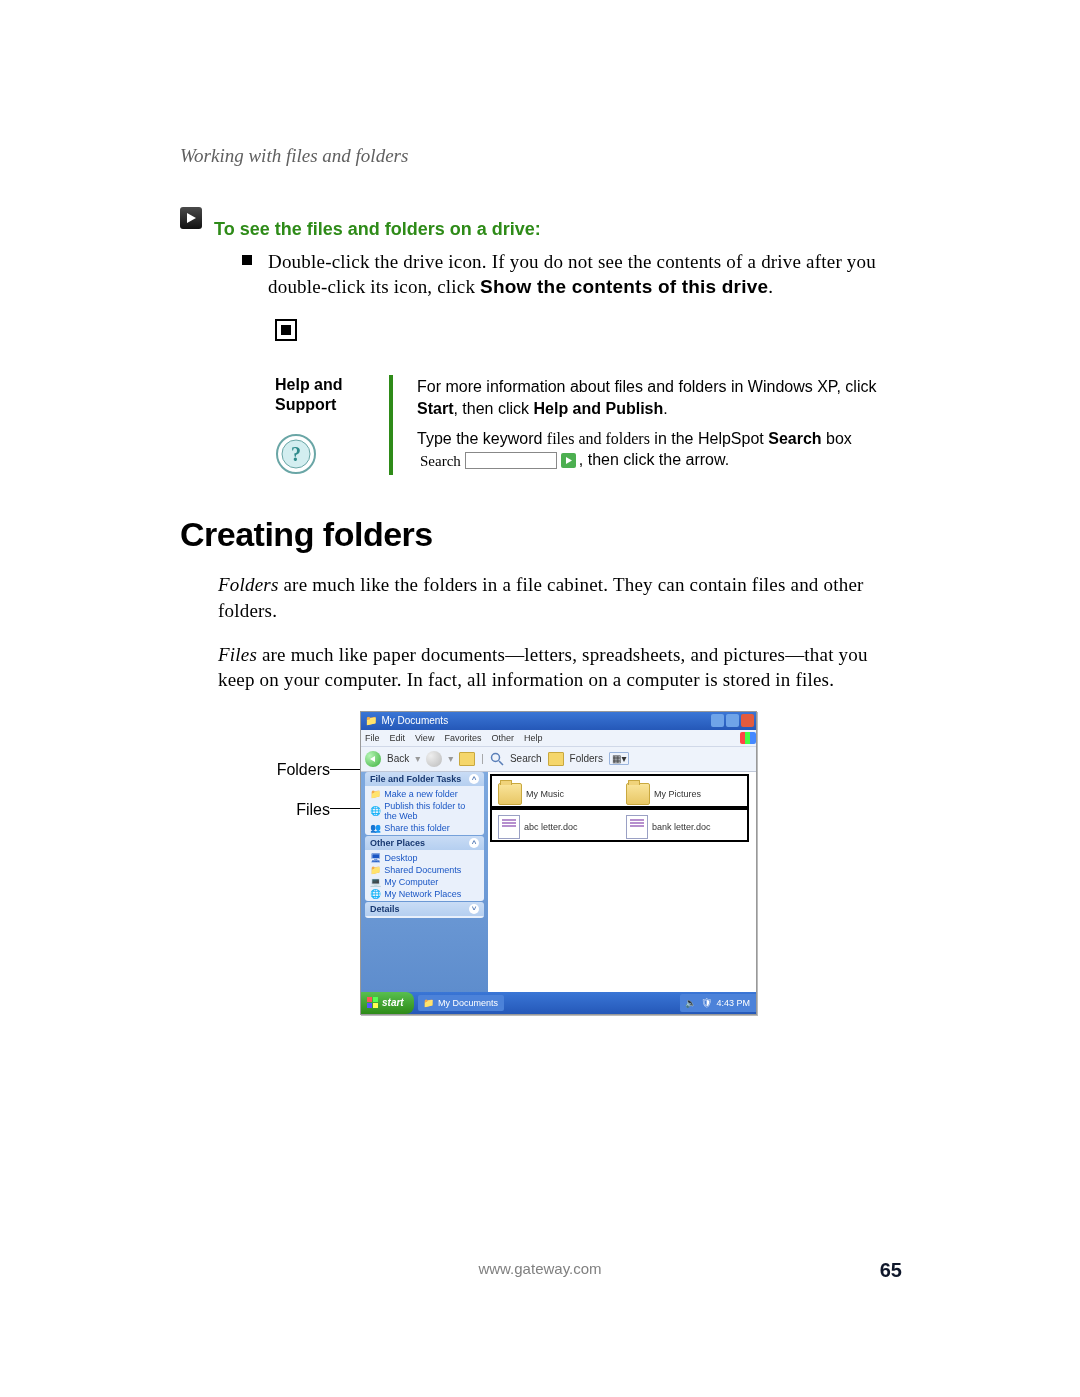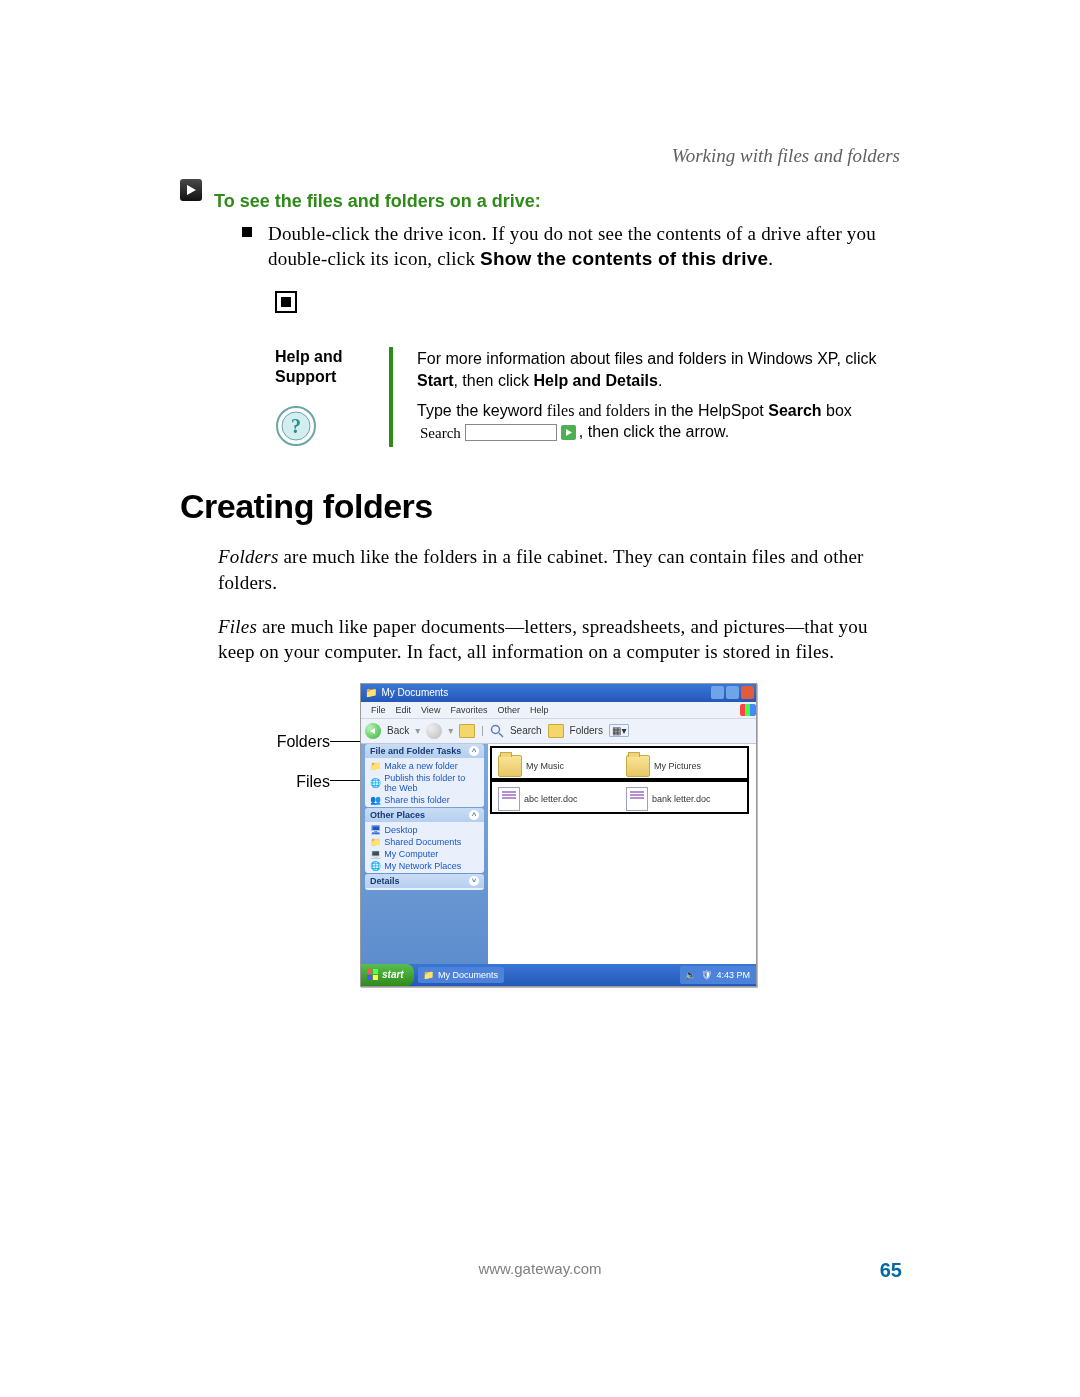--- a/index.html
+++ b/index.html
@@ -11,25 +11,26 @@
   }
   .page {
     width: 1080px;
     height: 1397px;
     position: relative;
     background: #fff;
     box-sizing: border-box;
     padding: 145px 180px 0 180px;
   }
   .header-right {
-    text-align: right;
+    text-align: left;
     font-style: italic;
     font-family: Georgia, "Times New Roman", serif;
     font-size: 19px;
     color: #606060;
+    margin-bottom: 28px;
   }
   .task-heading-row {
     display: flex;
     align-items: center;
     gap: 12px;
     margin-bottom: 10px;
   }
   .task-triangle {
     width: 22px;
     height: 22px;
@@ -158,21 +159,21 @@
     padding: 0 2px 0 4px;
     color:#fff;
   }
   .titlebar .wbtns { display:flex; gap:2px; }
   .titlebar .wbtn { width:13px; height:13px; border-radius:2px; }
   .wbtn.min { background:#6fa4e8; }
   .wbtn.max { background:#6fa4e8; }
   .wbtn.close { background:#e35b3d; }
   .menubar {
     height:16px; background:#eef3fb; display:flex; align-items:center;
-    gap:10px; padding-left:10px; color:#333;
+    gap:10px; padding-left:4px; color:#333;
     font-size:9px;
     justify-content:space-between;
   }
   .menubar .m-left { display:flex; gap:10px; }
   .menubar .flag { width:16px; height:12px; background:linear-gradient(90deg,#f44 0 30%,#4f4 30% 60%,#48f 60% 100%); border-radius:2px; }
   .toolbar {
     height:24px; background:#eef3fb; display:flex; align-items:center; gap:6px; padding-left:4px;
     border-top:1px solid #d0d8e8; border-bottom:1px solid #c0c8d8;
     font-size:10px; color:#333;
   }
@@ -227,21 +228,21 @@
     text-align:center;
     font-size:15px;
     color:#808080;
   }
   .page-num {
     position:absolute;
     bottom: 115px;
     right: 178px;
     font-size: 20px;
     font-weight:bold;
-    color:#0369a1;
+    color:#0f172a;
   }
 </style>
 </head>
 <body>
 
 <div class="page">
 
   <div class="header-right">Working with files and folders</div>
 
   <div class="task-heading-row">
@@ -276,21 +277,21 @@
         <svg viewBox="0 0 42 42" width="42" height="42">
           <circle cx="21" cy="21" r="19" fill="#fff" stroke="#6aa6a6" stroke-width="2"></circle>
           <circle cx="21" cy="21" r="14" fill="#d3eef0" stroke="#6aa6a6" stroke-width="1"></circle>
           <text x="21" y="28" text-anchor="middle" font-size="20" font-family="Georgia" fill="#2e8b8b" font-weight="bold">?</text>
         </svg>
       </div>
     </div>
     <div class="help-divider"></div>
     <div class="help-right">
       <div>
-        <span>For more information about files and folders in Windows XP, click </span><b>Start</b><span>, then click </span><b>Help and Details</b><span>.</span>
+        <span>For more information about files and folders in Windows XP, click </span><b>Start</b><span>, then click </span><b>Help and Publish</b><span>.</span>
       </div>
       <div style="margin-top:8px;">
         <span>Type the keyword </span><span class="serif-kw">files and folders</span><span> in the HelpSpot </span><b>Search</b><span> box</span>
         <span class="inline-search">
           <span class="lbl">Search</span>
           <span class="box"></span>
           <span class="go">
             <svg width="9" height="9" viewBox="0 0 9 9">
                 <polygon points="2,1 8,4.5 2,8" fill="#fff"></polygon>
               </svg>

